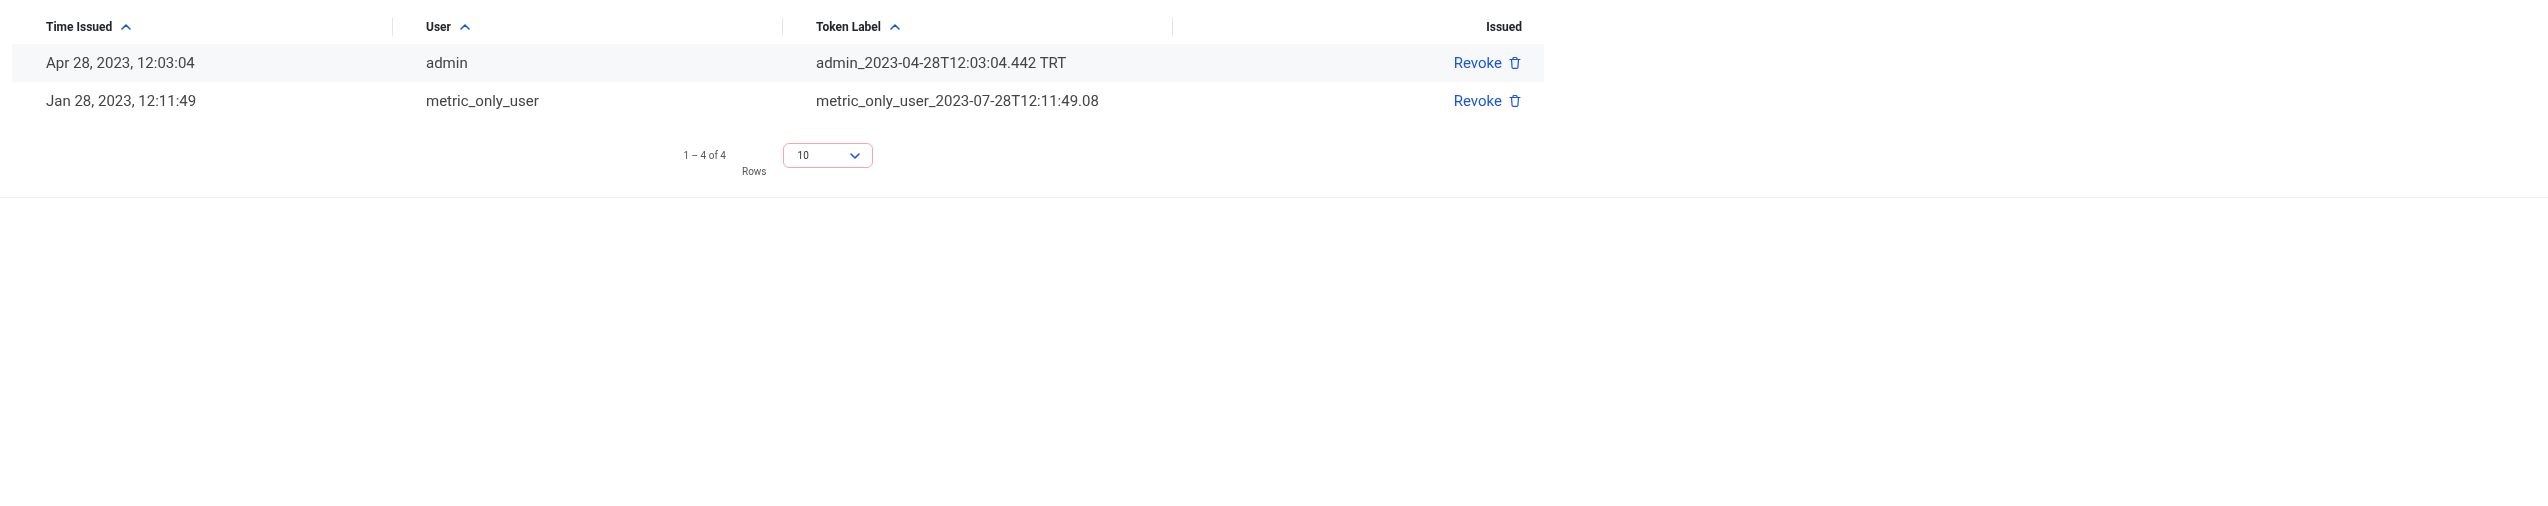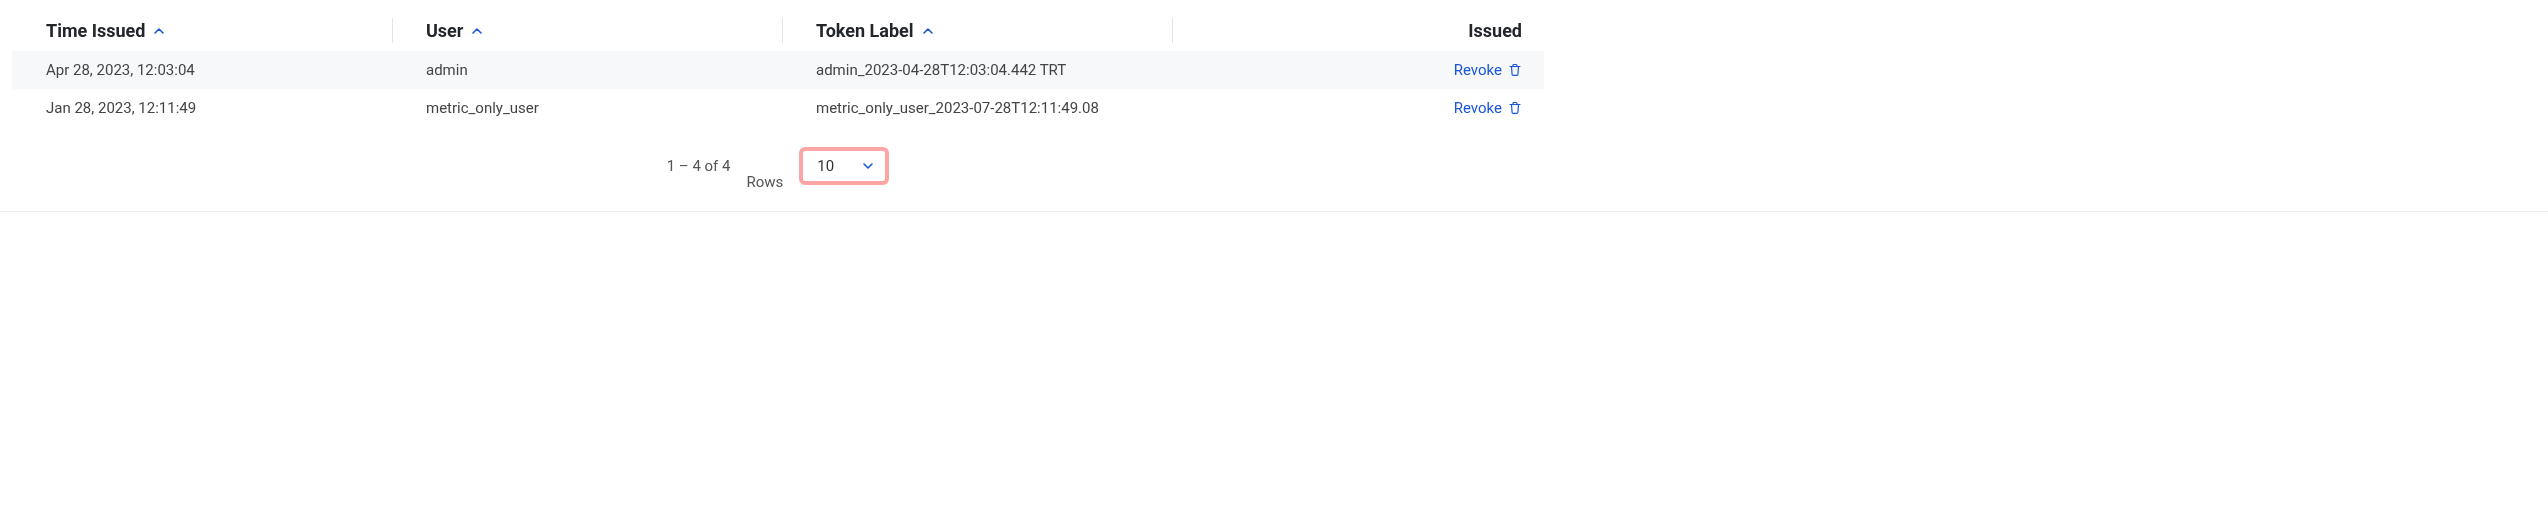--- a/index.html
+++ b/index.html
@@ -20,21 +20,21 @@
     table-layout: fixed;
   }
   col.col-time   { width: 380px; }
   col.col-user   { width: 390px; }
   col.col-token  { width: 390px; }
   col.col-action { width: auto; }
 
   thead th {
     text-align: left;
     font-weight: 700;
-    font-size: 18px;
+    font-size: 12px;
     color: #22252a;
     padding: 10px 18px 10px 34px;
     position: relative;
     white-space: nowrap;
   }
   thead th:last-child {
     text-align: right;
     padding-right: 22px;
   }
   thead th + th::before {
@@ -88,28 +88,28 @@
   }
   .revoke-btn svg { display: block; }
 
   .pager {
     display: flex;
     align-items: center;
     justify-content: center;
     gap: 16px;
     padding: 14px 0 6px 0;
     color: #555;
-    font-size: 15px;
+    font-size: 10px;
   }
   .rows-label { color: #555; margin-top: 32px; }
   .rows-select {
     position: relative;
     display: inline-flex;
     align-items: center;
-    border: 4px solid #fca5a5;
+    border: 1px solid #fca5a5;
     border-radius: 6px;
     padding: 6px 40px 6px 14px;
     color: #333;
     cursor: pointer;
     user-select: none;
     min-width: 90px;
   }
   .rows-select svg {
     position: absolute;
     right: 10px;

